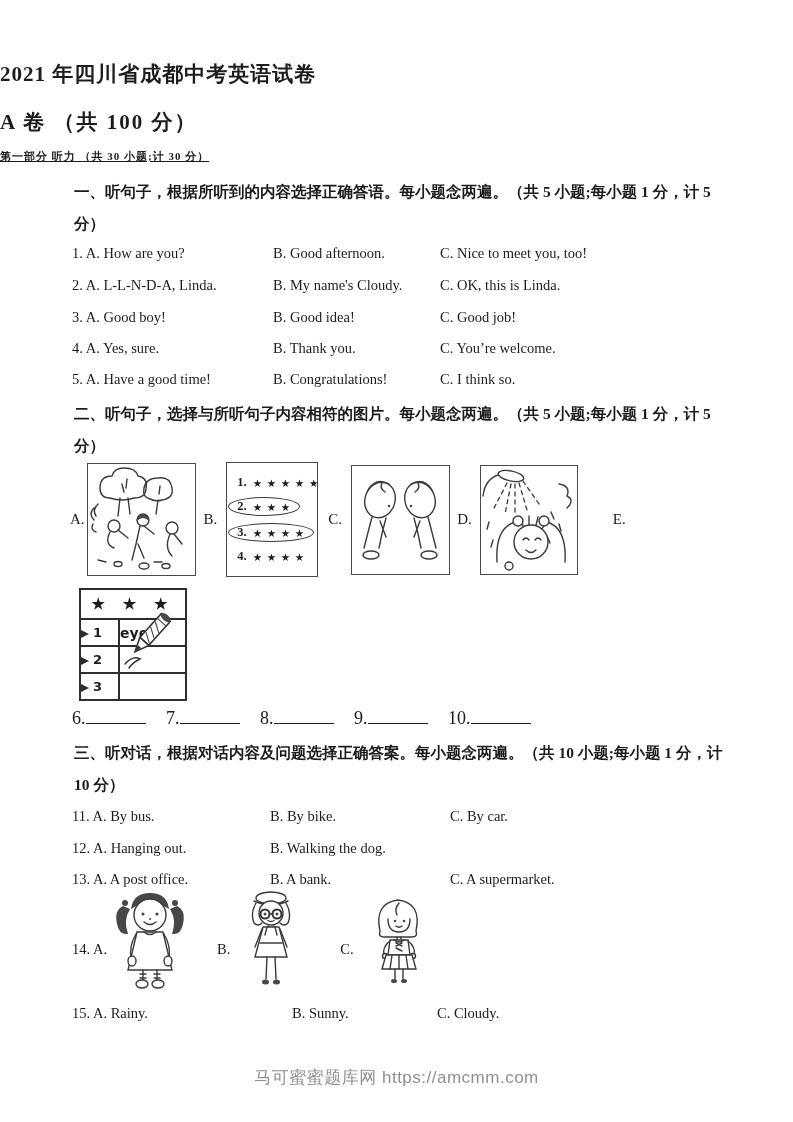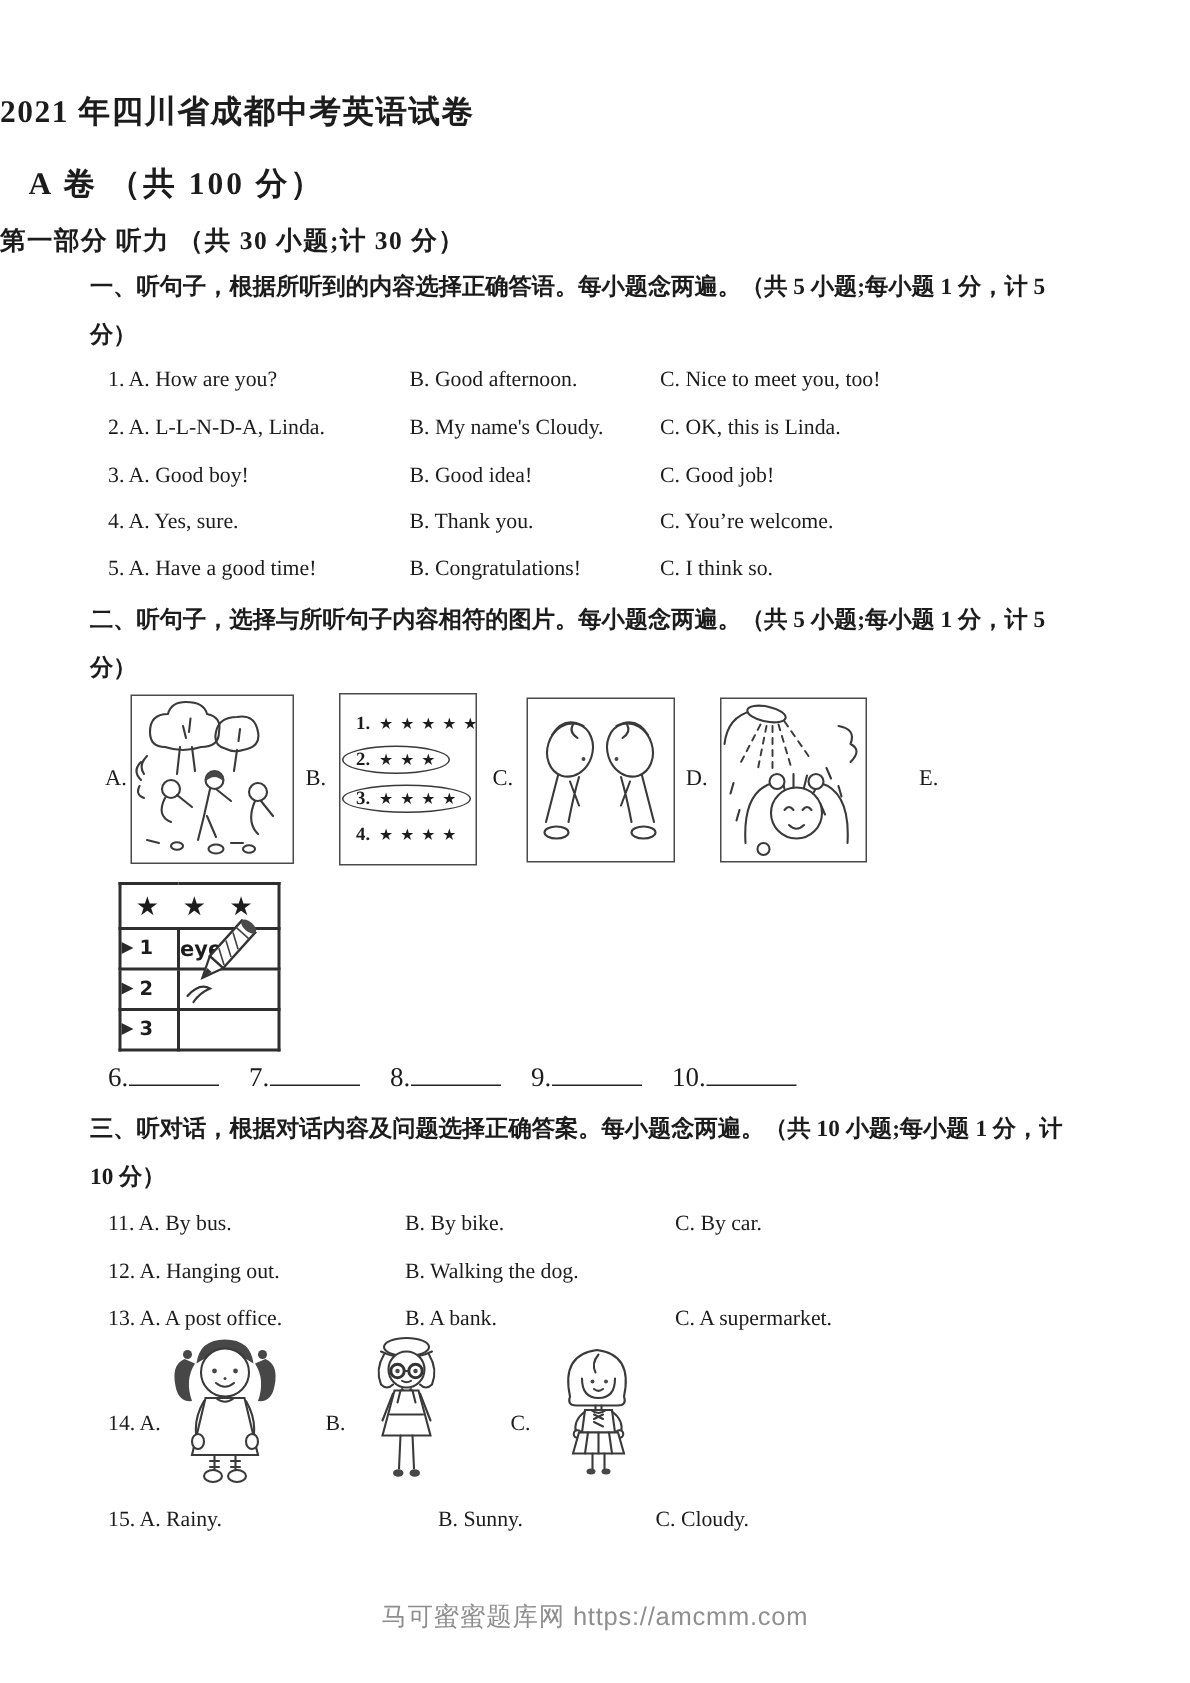--- a/index.html
+++ b/index.html
@@ -1,23 +1,23 @@
 <!DOCTYPE html>
 <html><head>
 <meta charset="utf-8">
 <style>
   html,body{margin:0;padding:0;background:#ffffff;}
   .page{position:relative;width:793px;height:1122px;background:#fff;overflow:hidden;
         font-family:"Liberation Serif",serif;color:#1c1c1c;}
   .abs{position:absolute;}
   .centered{left:0;right:0;text-align:left;}
   .title{top:60px;font-size:21px;font-weight:bold;letter-spacing:1px;margin:0;}
-  .subtitle{top:108px;font-size:21px;font-weight:bold;letter-spacing:2px;margin:0;padding-left:19px;}
-  .part-heading{top:149px;font-size:17px;font-weight:bold;letter-spacing:1px;margin:0;}
-  .instr{left:60px;width:658px;font-size:15.5px;font-weight:bold;line-height:32px;margin:0;}
+  .subtitle{top:108px;font-size:21px;font-weight:bold;letter-spacing:2px;margin:0;}
+  .part-heading{top:149px;font-size:11px;font-weight:bold;letter-spacing:1px;margin:0;text-decoration:underline;}
+  .instr{left:74px;width:658px;font-size:15.5px;font-weight:bold;line-height:32px;margin:0;}
   .qrow{left:72px;right:40px;display:grid;font-size:14.5px;white-space:nowrap;}
   .s1{grid-template-columns:201px 167px 1fr;}
   .s3{grid-template-columns:198px 180px 1fr;}
   .s15{grid-template-columns:220px 145px 1fr;}
   .pics-row{left:70px;right:14px;top:462px;display:flex;align-items:center;}
   .pic-label{font-size:15px;flex:0 0 auto;}
   .pic-box{flex:0 0 auto;border:1.5px solid #4a4a4a;background:#fff;box-sizing:border-box;}
   .box-a{width:109px;height:113px;margin-left:2px;}
   .box-b{width:92px;height:115px;margin-left:9px;display:flex;flex-direction:column;
          justify-content:space-evenly;padding:5px 4px;}

